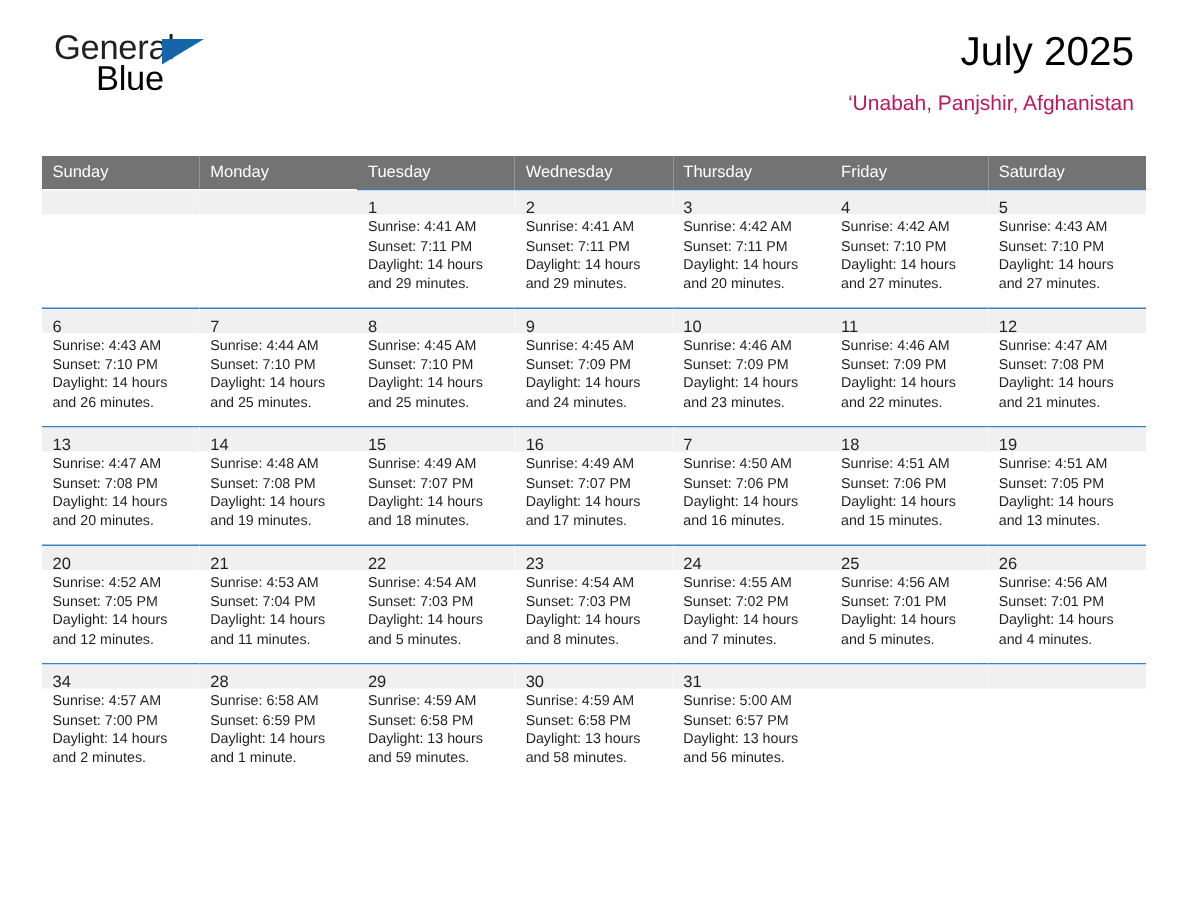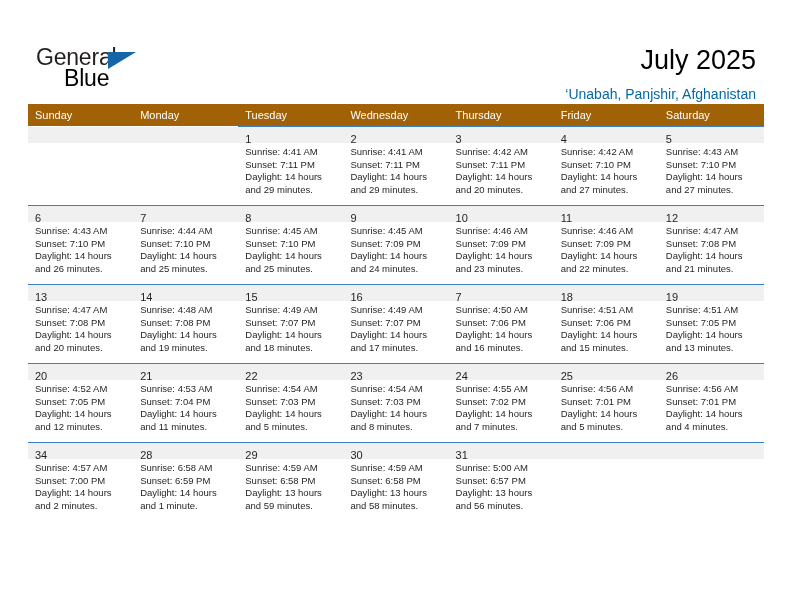--- a/index.html
+++ b/index.html
@@ -19,21 +19,21 @@
     position: relative;
     width: 792px;
     height: 612px;
     box-sizing: border-box;
   }
 
   
   .header {
     position: absolute;
     left: 36px;
-    top: 44px;
+    top: 18px;
     right: 36px;
     height: 62px;
   }
 
   .brand {
     position: absolute;
     left: 0;
     top: 0;
     width: 190px;
     height: 56px;
@@ -78,37 +78,37 @@
     font-size: 27px;
     font-weight: normal;
     color: #000000;
     line-height: 33px;
     white-space: nowrap;
   }
   .cal-subtitle {
     margin-top: 8px;
     font-size: 14px;
     font-weight: normal;
-    color: #0369a1;
+    color: #be185d;
     line-height: 18px;
     white-space: nowrap;
   }
 
   
   .calendar {
     position: absolute;
     left: 28px;
     top: 104px;
     width: 736px;
     border-collapse: collapse;
     table-layout: fixed;
   }
 
   .calendar th {
-    background: #a16207;
+    background: #737373;
     color: #ffffff;
     font-size: 11px;
     font-weight: normal;
     text-align: left;
     padding: 5px 0 5px 7px;
     height: 10px;
     border: none;
   }
 
   .calendar td {

